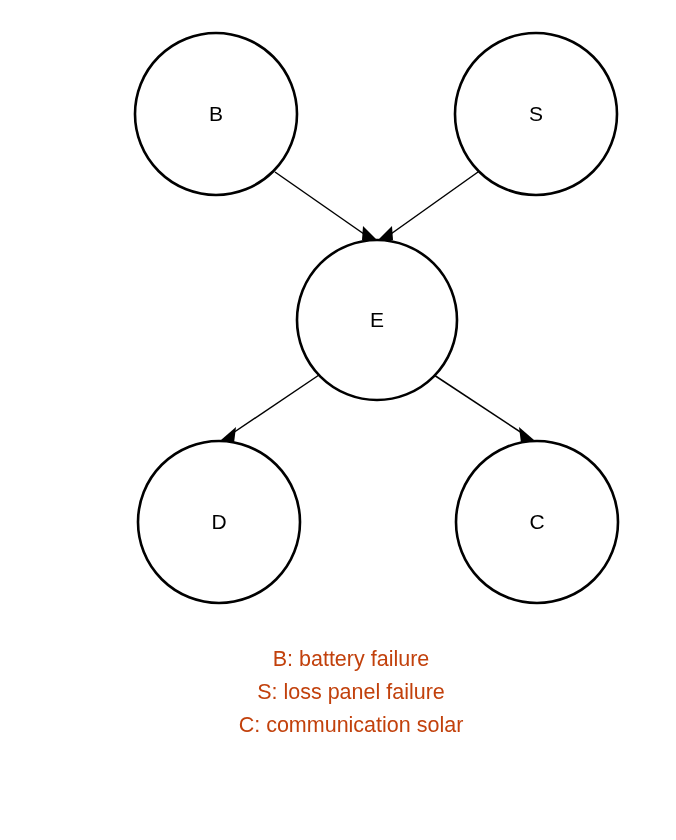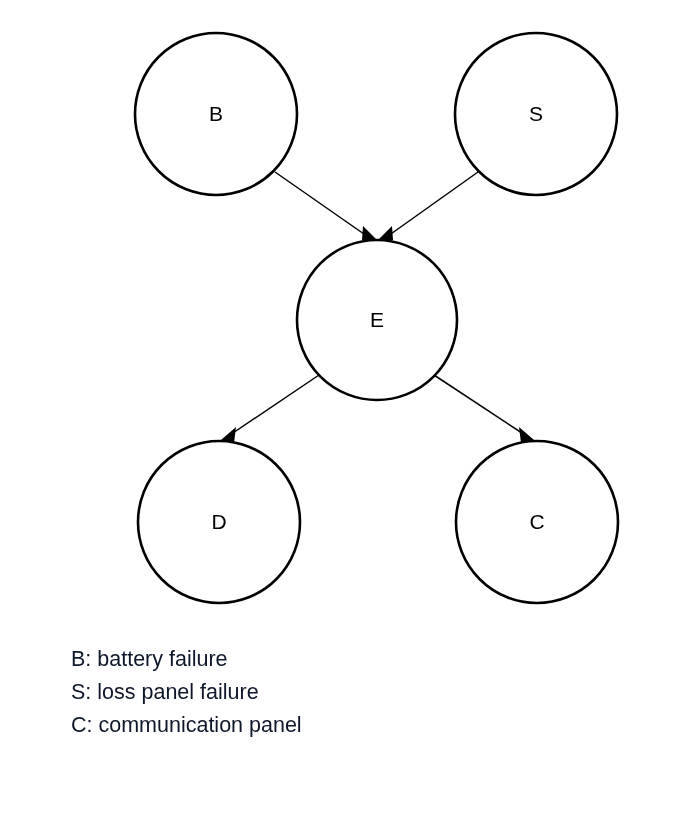--- a/index.html
+++ b/index.html
@@ -55,22 +55,23 @@
   #legend {
     position: absolute;
     left: 71px;
     top: 643px;
     width: 560px;
   }
   .legend-line {
     font-family: "Liberation Sans", sans-serif;
     font-size: 21.5px;
     line-height: 33px;
-    color: #0f172a;
+    color: #c2410c;
     white-space: nowrap;
+    text-align: center;
   }
 </style>
 </head>
 <body>
 
 <div id="diagram-root">
 
   <svg id="graph-canvas" viewBox="0 0 676 840" xmlns="http://www.w3.org/2000/svg">
 
     <g>
@@ -123,16 +124,16 @@
         <circle class="node-circle" cx="537" cy="522" r="81"></circle>
         <text class="node-label" x="537" y="523">C</text>
       </g>
 
     </g>
   </svg>
 
   <div id="legend">
     <div class="legend-line">B: battery failure</div>
     <div class="legend-line">S: loss panel failure</div>
-    <div class="legend-line">C: communication panel</div>
+    <div class="legend-line">C: communication solar</div>
   </div>
 
 </div>
 
 </body></html>

